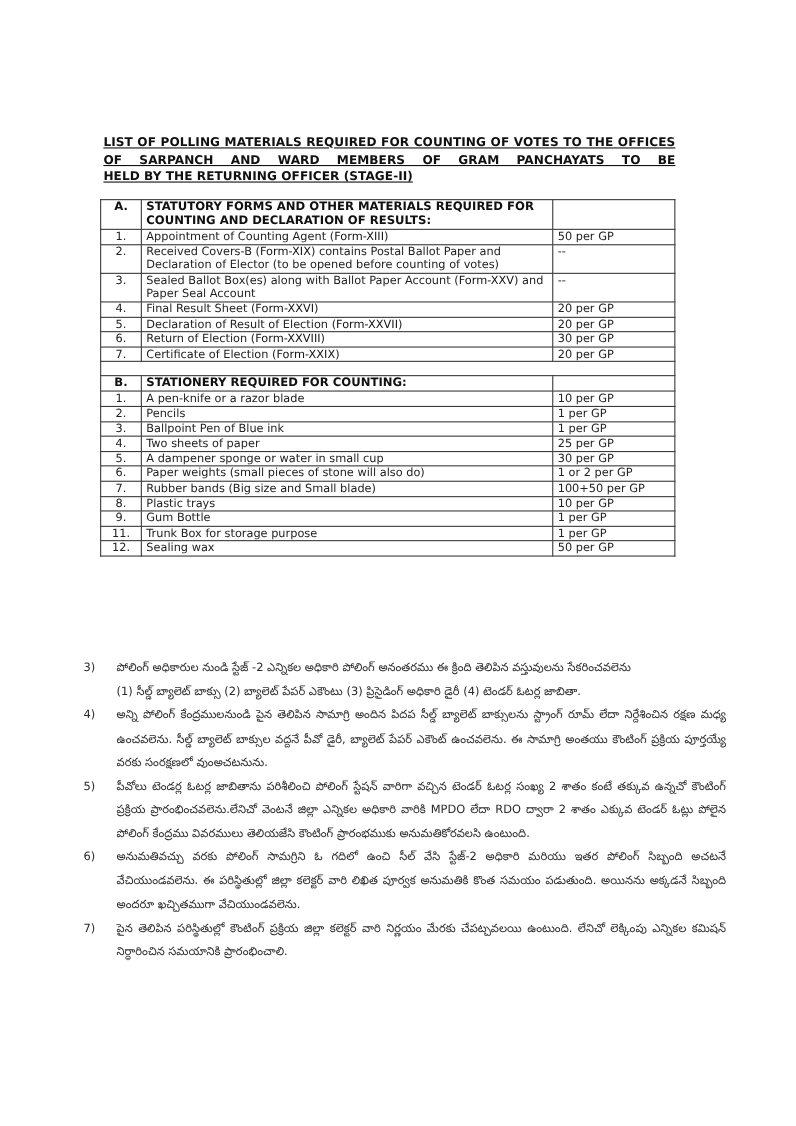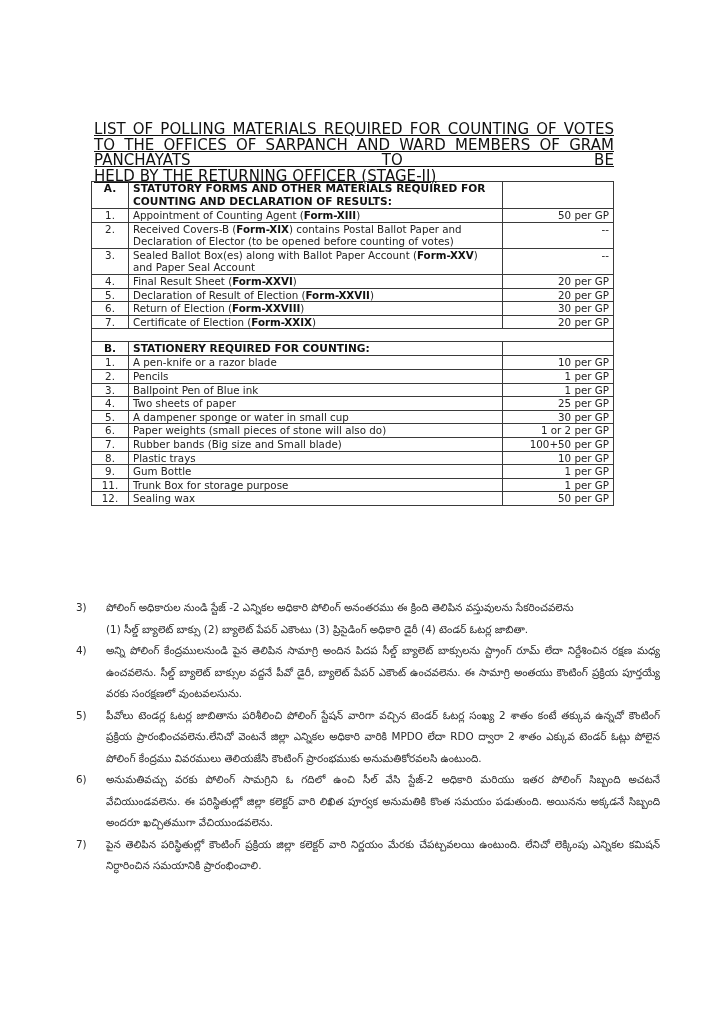--- a/index.html
+++ b/index.html
@@ -2,45 +2,45 @@
 <html><head>
 <meta charset="utf-8">
 <style>
   html, body { margin: 0; padding: 0; background: #ffffff; }
   body {
     width: 724px; height: 1024px; position: relative; overflow: hidden;
     font-family: "DejaVu Sans", sans-serif; color: #1a1a1a;
   }
   .title {
     position: absolute; left: 94px; top: 122px; width: 520px;
-    font-family: "DejaVu Sans", sans-serif; font-weight: normal;
-    font-size: 15px; line-height: 15.5px; text-decoration: underline;
+    font-family: "DejaVu Sans", sans-serif; font-weight: bold;
+    font-size: 11px; line-height: 15.5px; text-decoration: underline;
     text-align: justify; text-align-last: justify; letter-spacing: 0.05px;
     color: #111;
   }
   .title .last { text-align-last: left; display: block; }
   table.materials {
     position: absolute; left: 91px; top: 181px; width: 522px;
     border-collapse: collapse; table-layout: fixed;
     font-family: "DejaVu Sans", sans-serif; font-size: 10.3px; line-height: 12.6px;
     color: #222;
   }
   table.materials td {
     border: 1px solid #3a3a3a; padding: 0 4px; vertical-align: top;
   }
   col.c-no { width: 37px; }
   col.c-desc { width: 374px; }
   col.c-qty { width: 111px; }
   td.no { text-align: center; padding: 0 2px; }
-  td.qty { text-align: right; }
+  td.qty { text-align: left; }
   tr.section td { font-weight: bold; font-size: 10.6px; line-height: 13px; color: #111; }
   tr.section td.no { font-weight: bold; }
   tr.blank td { height: 12px; border-left: 1px solid #3a3a3a; }
   tr.blank td.span { border-right: 1px solid #3a3a3a; }
-  b.form { font-weight: bold; color: #111; }
+  b.form { font-weight: normal; color: #111; }
 
   .notes {
     position: absolute; left: 76px; top: 597px; width: 584px;
     font-family: "DejaVu Sans", sans-serif; font-size: 10.4px; line-height: 21.5px; color: #2a2a2a;
   }
   .note { display: flex; margin: 0; }
   .note .num { width: 30px; flex: none; }
   .note .text { flex: 1; text-align: justify; }
   .note .sub { display: block; }
 </style>
@@ -171,21 +171,21 @@
 <div class="notes">
   <div class="note">
     <span class="num">3)</span>
     <span class="text">
       <span>పోలింగ్ అధికారుల నుండి స్టేజ్ -2 ఎన్నికల అధికారి పోలింగ్ అనంతరము ఈ క్రింది తెలిపిన వస్తువులను సేకరించవలెను</span>
       <span class="sub">(1) సీల్డ్ బ్యాలెట్ బాక్సు (2) బ్యాలెట్ పేపర్ ఎకౌంటు (3) ప్రిసైడింగ్ అధికారి డైరీ (4) టెండర్ ఓటర్ల జాబితా.</span>
     </span>
   </div>
   <div class="note">
     <span class="num">4)</span>
-    <span class="text">అన్ని పోలింగ్ కేంద్రములనుండి పైన తెలిపిన సామాగ్రి అందిన పిదప సీల్డ్ బ్యాలెట్ బాక్సులను స్ట్రాంగ్ రూమ్ లేదా నిర్దేశించిన రక్షణ మధ్య ఉంచవలెను. సీల్డ్ బ్యాలెట్ బాక్సుల వద్దనే పీవో డైరీ, బ్యాలెట్ పేపర్ ఎకౌంట్ ఉంచవలెను. ఈ సామాగ్రి అంతయు కౌంటింగ్ ప్రక్రియ పూర్తయ్యే వరకు సంరక్షణలో వుంటవలసును.</span>
+    <span class="text">అన్ని పోలింగ్ కేంద్రములనుండి పైన తెలిపిన సామాగ్రి అందిన పిదప సీల్డ్ బ్యాలెట్ బాక్సులను స్ట్రాంగ్ రూమ్ లేదా నిర్దేశించిన రక్షణ మధ్య ఉంచవలెను. సీల్డ్ బ్యాలెట్ బాక్సుల వద్దనే పీవో డైరీ, బ్యాలెట్ పేపర్ ఎకౌంట్ ఉంచవలెను. ఈ సామాగ్రి అంతయు కౌంటింగ్ ప్రక్రియ పూర్తయ్యే వరకు సంరక్షణలో వుంఅచటనును.</span>
   </div>
   <div class="note">
     <span class="num">5)</span>
     <span class="text">పీవోలు టెండర్ల ఓటర్ల జాబితాను పరిశీలించి పోలింగ్ స్టేషన్ వారిగా వచ్చిన టెండర్ ఓటర్ల సంఖ్య 2 శాతం కంటే తక్కువ ఉన్నచో కౌంటింగ్ ప్రక్రియ ప్రారంభించవలెను.లేనిచో వెంటనే జిల్లా ఎన్నికల అధికారి వారికి MPDO లేదా RDO ద్వారా 2 శాతం ఎక్కువ టెండర్ ఓట్లు పోలైన పోలింగ్ కేంద్రము వివరములు తెలియజేసి కౌంటింగ్ ప్రారంభముకు అనుమతికోరవలసి ఉంటుంది.</span>
   </div>
   <div class="note">
     <span class="num">6)</span>
     <span class="text">అనుమతివచ్చు వరకు పోలింగ్ సామగ్రిని ఓ గదిలో ఉంచి సీల్ వేసి స్టేజ్-2 అధికారి మరియు ఇతర పోలింగ్ సిబ్బంది అచటనే వేచియుండవలెను. ఈ పరిస్థితుల్లో జిల్లా కలెక్టర్ వారి లిఖిత పూర్వక అనుమతికి కొంత సమయం పడుతుంది. అయినను అక్కడనే సిబ్బంది అందరూ ఖచ్చితముగా వేచియుండవలెను.</span>
   </div>
   <div class="note">

